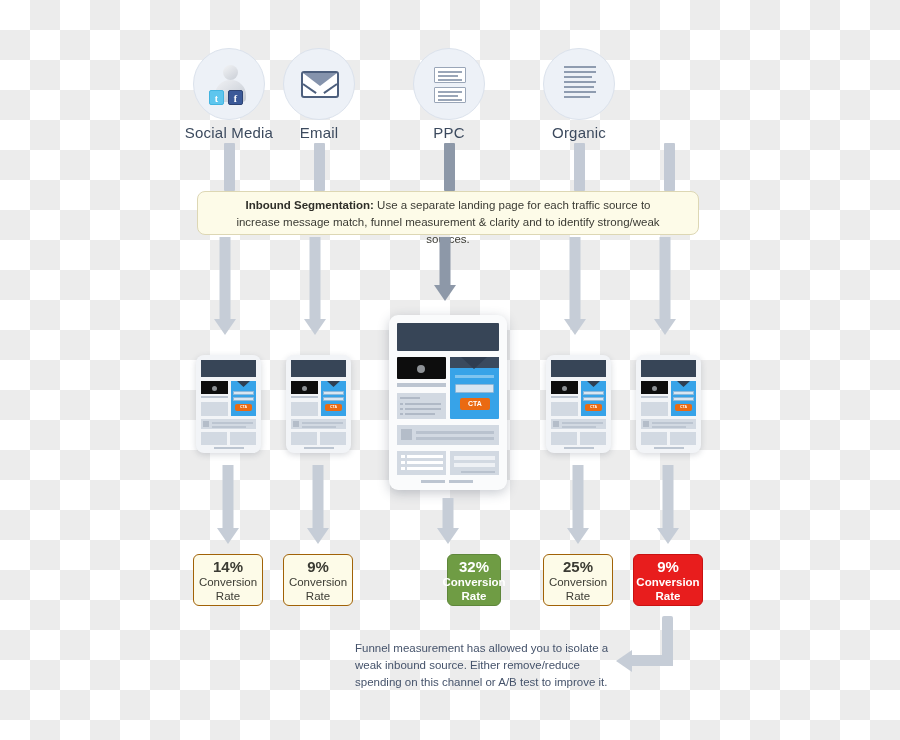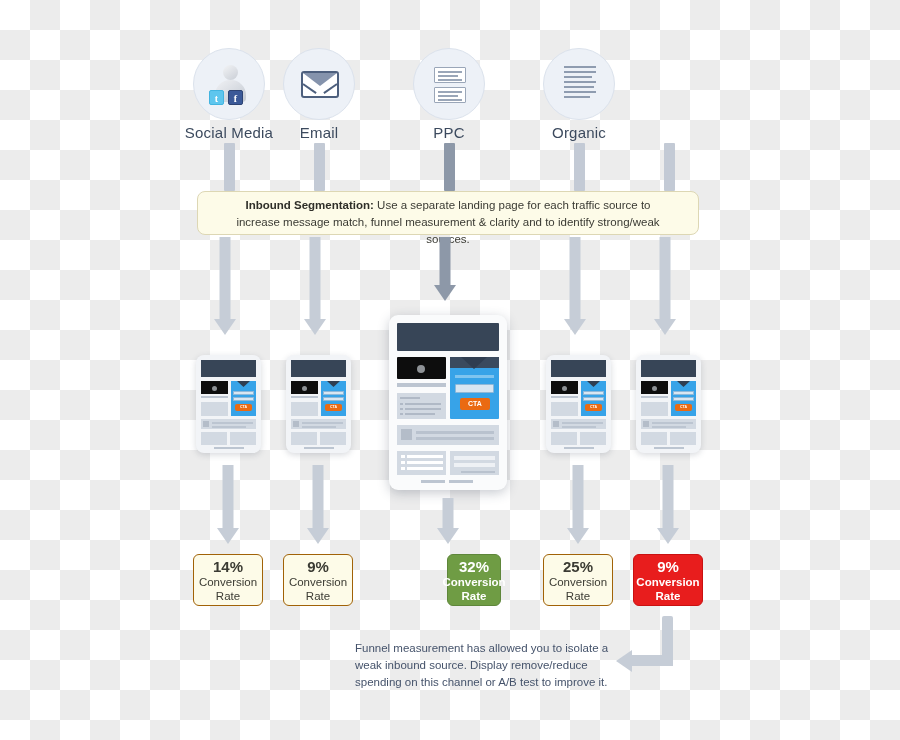--- a/index.html
+++ b/index.html
@@ -399,17 +399,17 @@
   </div>
 
   <div>
     <div class="elbow-v" style="left:662px;top:616px;height:50px;"></div>
     <div class="elbow-h" style="left:632px;top:655px;width:36px;"></div>
     <div class="elbow-head" style="left:616px;top:649.5px;"></div>
   </div>
 
   <div class="footnote" style="left:355px;top:640px;width:260px;">
     <div>Funnel measurement has allowed you to isolate a</div>
-    <div>weak inbound source. Display remove/reduce</div>
+    <div>weak inbound source. Either remove/reduce</div>
     <div>spending on this channel or A/B test to improve it.</div>
   </div>
 
 </div>
 
 </body></html>

